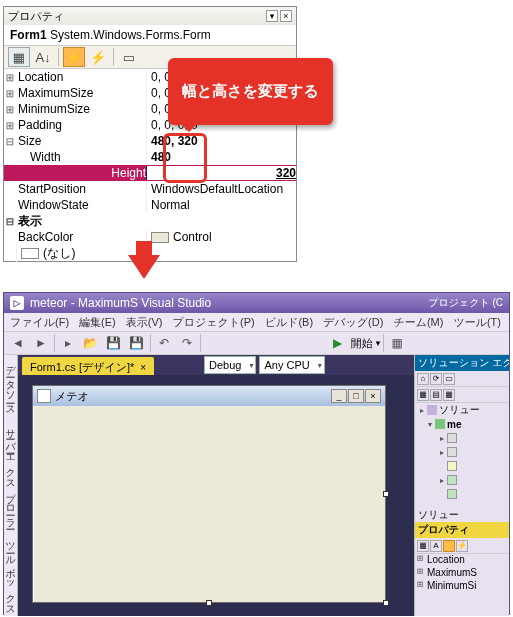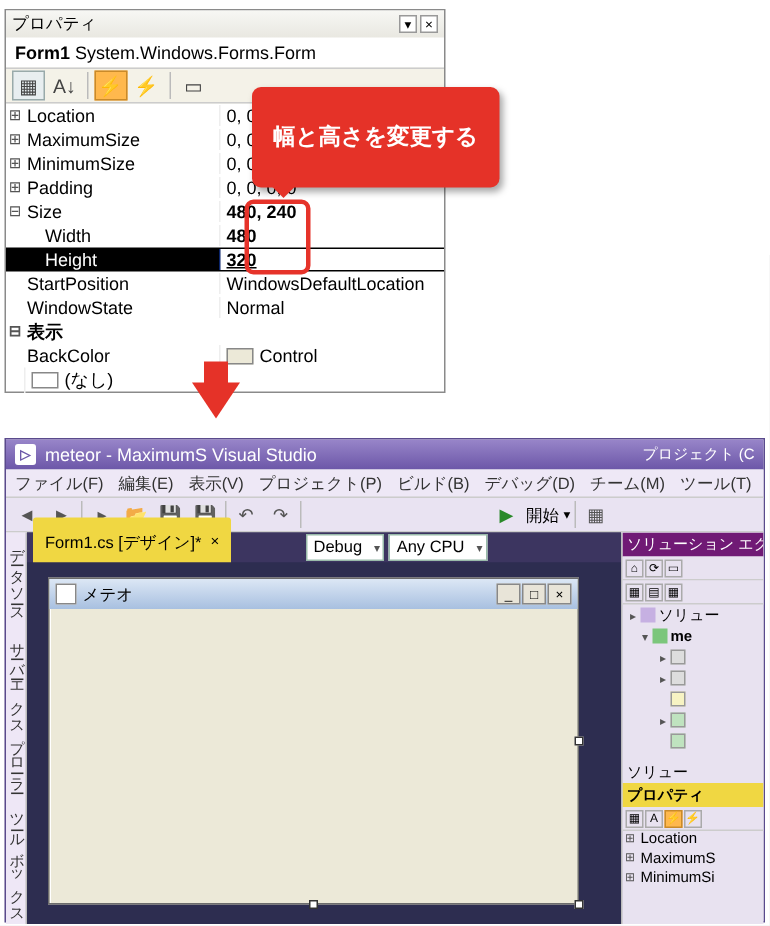--- a/index.html
+++ b/index.html
@@ -16,21 +16,21 @@
   .tb-btn { width:22px; height:20px; border:1px solid transparent; display:inline-flex; align-items:center; justify-content:center; font-size:13px; color:#444; }
   .tb-btn.active { border:1px solid #9aa; background:#e8eef0; }
   .tb-btn.orange { background:#ffb84d; border:1px solid #c98a2a; color:#fff; font-weight:bold; }
   .tb-sep { width:1px; height:18px; background:#bbb; margin:0 2px; }
 
   .prop-row { display:flex; height:16px; font-size:12px; align-items:center; }
   .prop-row .expander { width:12px; text-align:center; color:#555; font-size:10px; }
   .prop-row .indent { width:12px; }
   .prop-row .pname { flex:0 0 130px; padding-left:2px; }
   .prop-row .pval { flex:1; padding-left:4px; border-left:1px solid #eee; }
-  .prop-row.selected { background:#000000; color:#fff; }
+  .prop-row.selected { background:#be185d; color:#fff;text-align:right; }
   .prop-row.selected .pval { background:#fff; color:#000; border-left:1px solid #0a246a;text-decoration:underline; }
   .prop-row.bold .pval { font-weight:bold; }
   .prop-row.category { font-weight:bold; }
   .prop-row.category .pname { flex:1; border-bottom:none; }
   .color-swatch { display:inline-block; width:18px; height:11px; border:1px solid #888; background:#ece9d8; vertical-align:middle; margin-right:4px; }
   .null-swatch { display:inline-block; width:18px; height:11px; border:1px solid #888; background:#fff; vertical-align:middle; margin-right:4px; }
 
   .red-box { position:absolute; border:3px solid #e6332a; border-radius:6px; pointer-events:none; }
 
   
@@ -55,35 +55,35 @@
   .vt-btn { width:20px; height:20px; border:1px solid transparent; display:inline-flex; align-items:center; justify-content:center; color:#555; font-size:12px; }
   .vt-sep { width:1px; height:18px; background:#bbb; }
   .vt-combo { height:18px; border:1px solid #9ba; background:#fff; padding:0 14px 0 4px; display:inline-flex; align-items:center; position:relative;margin-top:44px; }
   .vt-combo::after { content:"▾"; position:absolute; right:2px; font-size:8px; color:#555; }
   .vt-play { color:#2a892a; }
 
   .vs-body { display:flex; height:261px; }
   .vs-sidetab { width:14px; background:#eee7f6; color:#333; font-size:10px; writing-mode:vertical-rl; text-align:center; padding:4px 0; border-right:1px solid #bbb; letter-spacing:1px; }
   .vs-main { flex:1; display:flex; flex-direction:column; background:#2d2d50; }
   .vs-tabstrip { height:20px; background:#3c3560; display:flex; align-items:flex-end; padding-left:4px; }
-  .vs-tab { background:#f0d742; color:#000; font-size:11px; height:30px; padding:2px 8px 0 8px; display:inline-flex; align-items:center; border-radius:2px 2px 0 0; }
+  .vs-tab { background:#f0d742; color:#000; font-size:11px; height:18px; padding:2px 8px 0 8px; display:inline-flex; align-items:center; border-radius:2px 2px 0 0; }
   .vs-tab .tab-close { margin-left:6px; font-size:10px; }
   .vs-designer { flex:1; background:#2d2d50; position:relative; padding:10px; }
 
   .form-window { position:absolute; left:14px; top:10px; width:354px; height:218px; background:#ece9d8; border:1px solid #6c6c6c; box-shadow:1px 1px 0 #fff inset; }
   .form-titlebar { height:20px; background:linear-gradient(to bottom,#dce7f5 0%,#a8c0e0 100%); display:flex; align-items:center; justify-content:space-between; padding:0 4px; font-size:11px; color:#000; }
   .form-title-left { display:flex; align-items:center; gap:4px; }
   .form-icon { width:14px; height:14px; border:1px solid #888; background:#fff; display:inline-block; }
   .winbtns { display:flex; gap:1px; }
   .winbtn { width:16px; height:14px; border:1px solid #888; background:#e8e4d8; font-size:9px; display:inline-flex; align-items:center; justify-content:center; line-height:1; }
   .handle { position:absolute; width:6px; height:6px; background:#fff; border:1px solid #333; }
 
   
   .vs-right { width:95px; background:#e8e2f0; border-left:1px solid #bbb; display:flex; flex-direction:column; font-size:10px; overflow:hidden; }
-  .right-head { height:16px; background:#701a75; color:#fff; font-size:10px; padding:0 3px; display:flex; align-items:center; white-space:nowrap; overflow:hidden; }
+  .right-head { height:16px; background:#0369a1; color:#fff; font-size:10px; padding:0 3px; display:flex; align-items:center; white-space:nowrap; overflow:hidden; }
   .right-tb { height:16px; background:#e8e2f0; border-bottom:1px solid #ccc; display:flex; align-items:center; gap:1px; padding:0 2px; overflow:hidden;}
   .right-tb span { width:12px; height:12px; border:1px solid #aaa; font-size:8px; display:inline-flex; align-items:center; justify-content:center; line-height:1; }
   .tree-row { display:flex; align-items:center; height:14px; padding-left:2px; white-space:nowrap; overflow:hidden; }
   .tree-ico { width:10px; height:10px; display:inline-block; margin-right:2px; }
   .tree-row .exp { width:10px; text-align:center; font-size:8px; color:#555; }
   .right-label { height:15px; padding:1px 3px; white-space:nowrap; overflow:hidden; }
   .yellow-head { background:#f0d742; color:#000; height:16px; padding:0 3px; display:flex; align-items:center; font-weight:bold; font-size:10px; }
   .right-prop-row { display:flex; height:13px; font-size:10px; }
   .right-prop-row .rn { flex:1; padding-left:2px; white-space:nowrap; overflow:hidden; }
   .right-prop-row .exp { width:10px; text-align:center; font-size:8px; color:#555; }
@@ -129,21 +129,21 @@
     <span class="pval">0, 0</span>
   </div>
   <div class="prop-row">
     <span class="expander">⊞</span>
     <span class="pname">Padding</span>
     <span class="pval">0, 0, 0, 0</span>
   </div>
   <div class="prop-row bold">
     <span class="expander">⊟</span>
     <span class="pname">Size</span>
-    <span class="pval">480, 240</span>
+    <span class="pval">480, 320</span>
   </div>
   <div class="prop-row bold">
     <span class="expander"></span>
       <span class="indent"></span>
     <span class="pname" style="flex-basis:118px">Width</span>
     <span class="pval">480</span>
   </div>
   <div class="prop-row bold selected">
     <span class="expander"></span>
       <span class="indent"></span>

